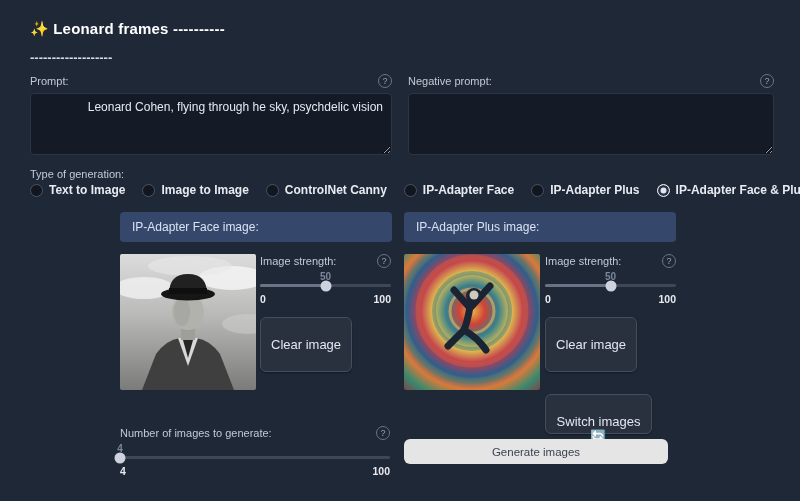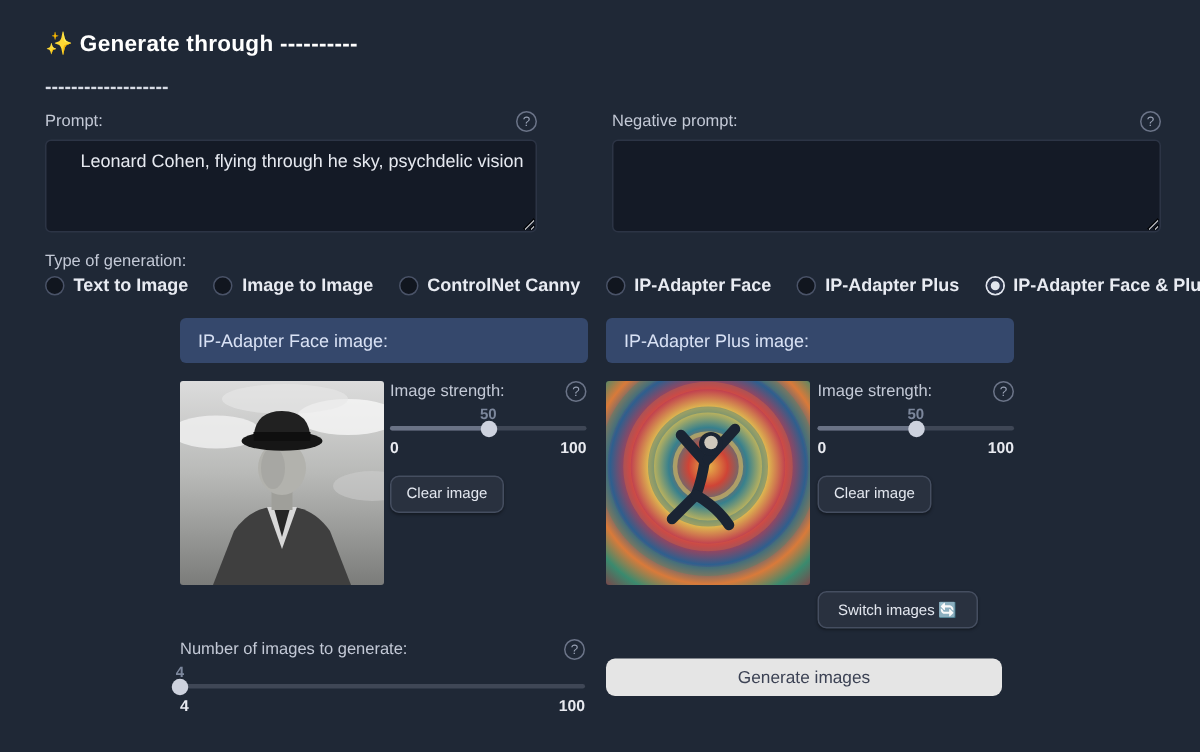--- a/index.html
+++ b/index.html
@@ -69,44 +69,44 @@
   .track { position: relative; height: 3px; background: #3f4756; border-radius: 2px; cursor: pointer; }
   .fill { position: absolute; left: 0; top: 0; height: 100%; background: #6a7386; border-radius: 2px; }
   .handle {
     position: absolute; top: 50%; transform: translate(-50%,-50%);
     width: 11px; height: 11px; border-radius: 50%; background: #cdd2de; cursor: grab;
   }
   .slider-minmax { display: flex; justify-content: space-between; font-size: 10.5px; font-weight: bold; color: #e8eaf0; margin-top: 6px; }
 
   .btn {
     background: #29313f; border: 1px solid #454e60; border-radius: 6px;
-    color: #e3e7ef; font-size: 10px; padding: 6px 10px;
+    color: #e3e7ef; font-size: 13px; padding: 19px 10px;
     font-family: "Liberation Sans", sans-serif; cursor: pointer;
     box-shadow: 0 1px 2px rgba(0,0,0,.35);
   }
   .clear-btn { margin-top: 12px; }
   .switch-btn { position: absolute; left: 545px; top: 394px; width: 107px; height: 25px; }
   .generate-btn {
     position: absolute; left: 404px; top: 439px; width: 264px; height: 25px;
     background: #e5e5e5; border: none; border-radius: 6px;
     color: #3c4254; font-size: 11.5px; font-weight: normal;
     font-family: "Liberation Sans", sans-serif; cursor: pointer;
   }
 
   .num-block { position: absolute; left: 120px; top: 426px; width: 270px; }
 </style>
 </head>
 <body>
 
 <div class="app">
 
-  <h1 class="title">✨ Generate through ----------</h1>
+  <h1 class="title">✨ Leonard frames ----------</h1>
   <div class="subtitle">-------------------</div>
 
-  <div class="field" style="left:30px; top:74px; width:328px;">
+  <div class="field" style="left:30px; top:74px; width:362px;">
     <div class="field-head">
       <label class="small-label">Prompt:</label>
       <span class="help">?</span>
     </div>
     <textarea style="">Leonard Cohen, flying through he sky, psychdelic vision</textarea>
   </div>
 
   <div class="field" style="left:408px; top:74px; width:366px;">
     <div class="field-head">
       <label class="small-label">Negative prompt:</label>

